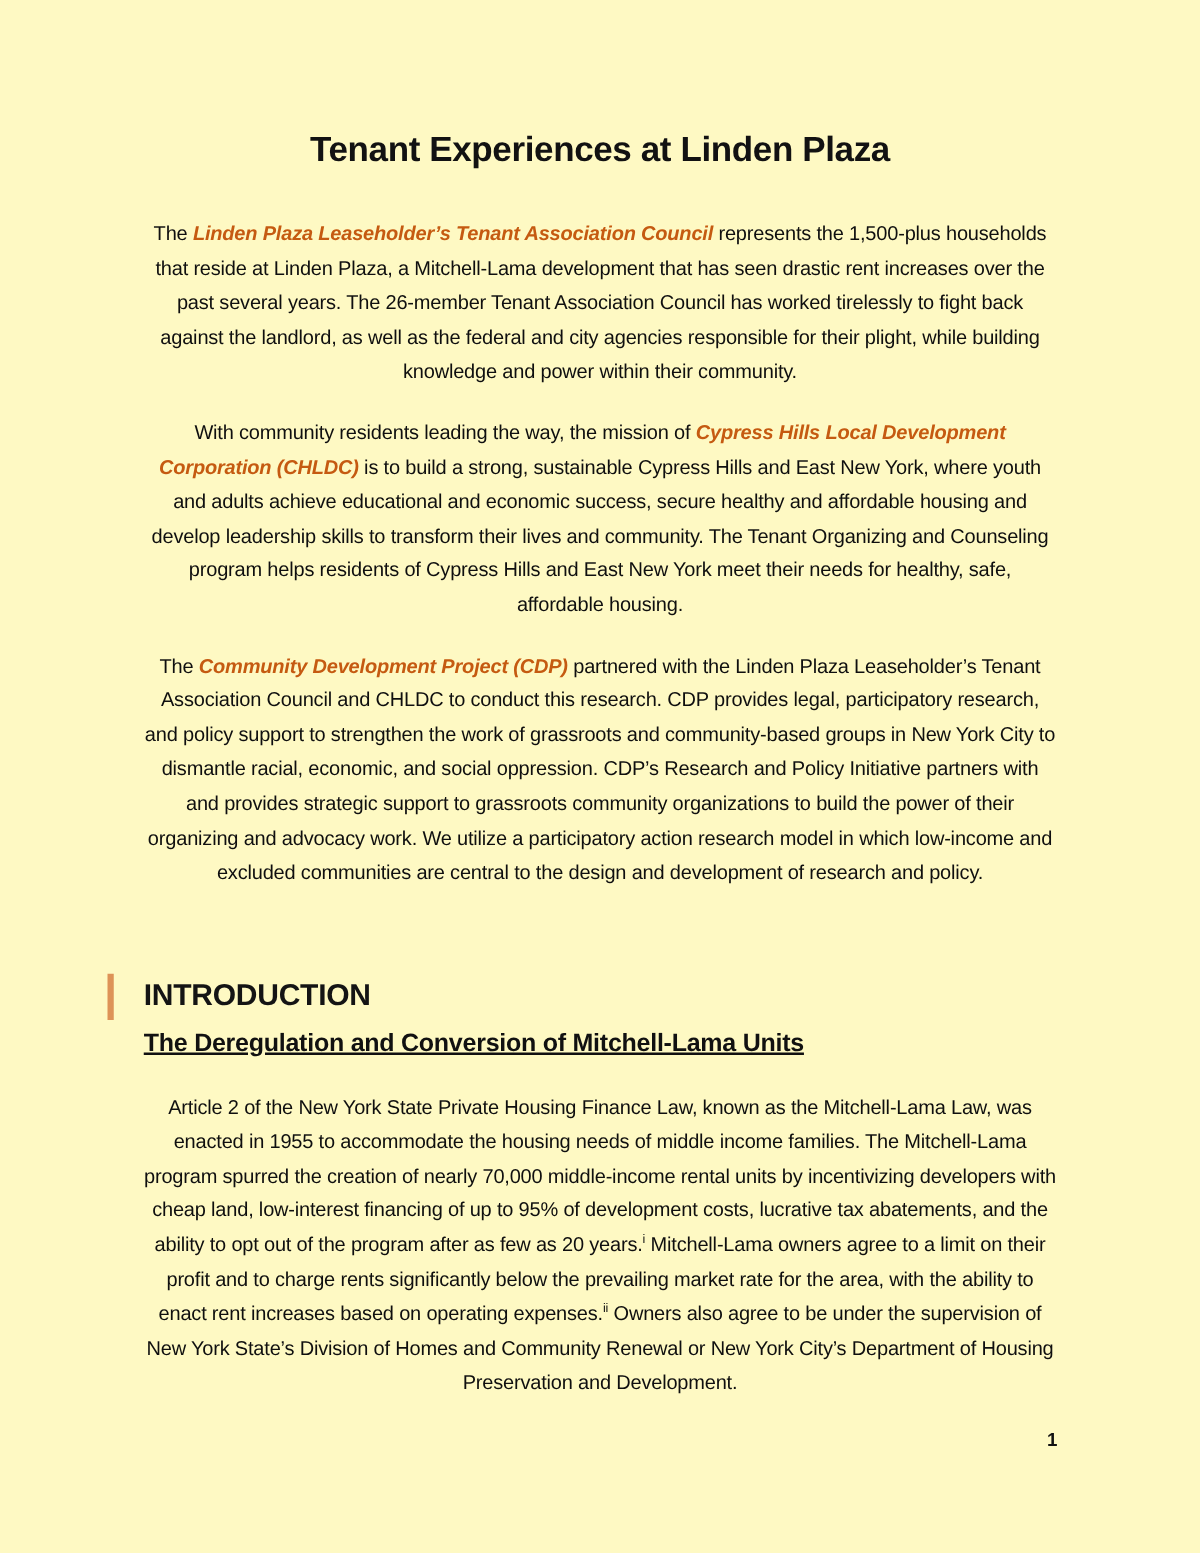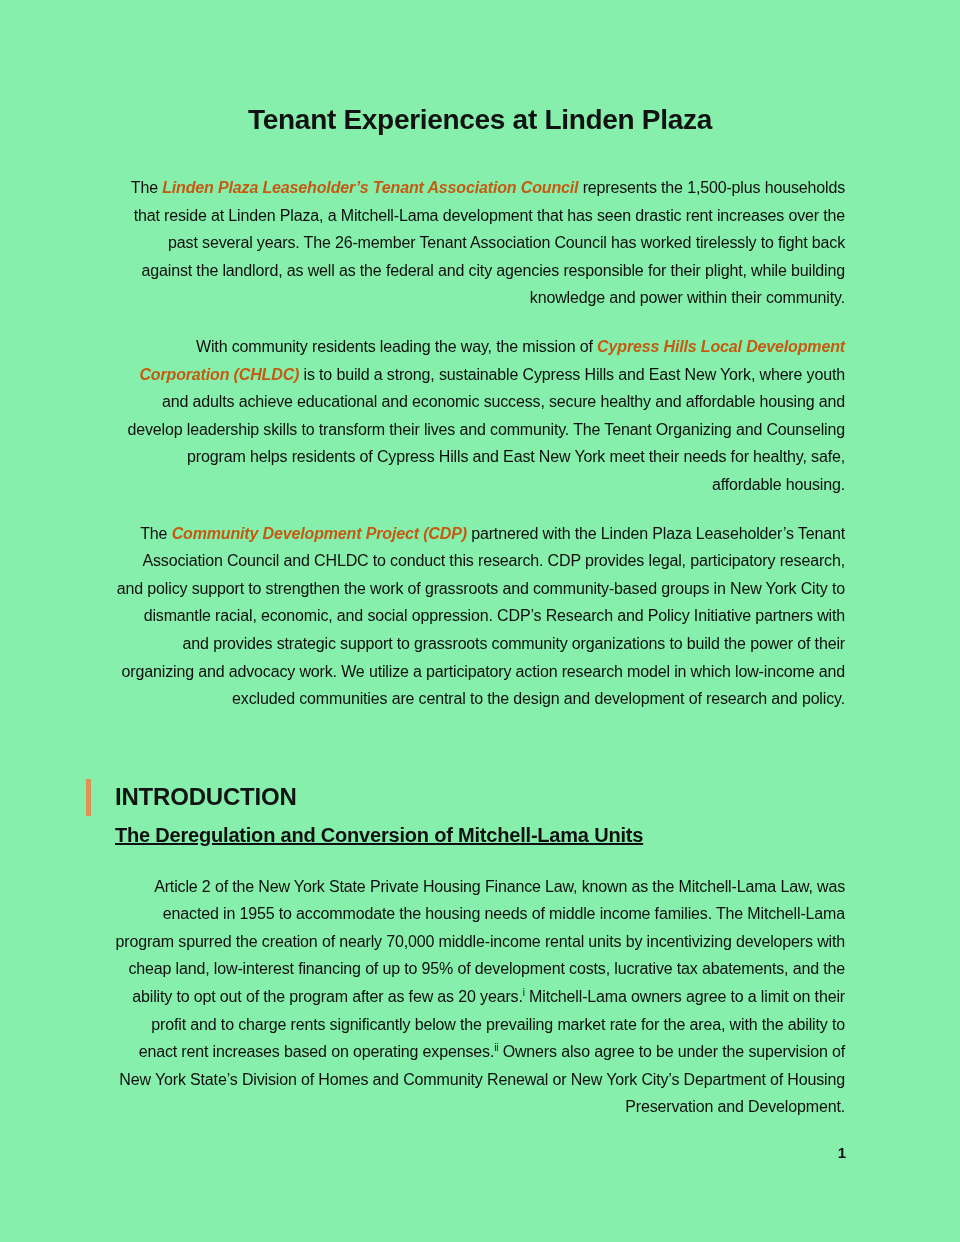--- a/index.html
+++ b/index.html
@@ -4,21 +4,21 @@
 <style>
   html, body {
     margin: 0;
     padding: 0;
     background: #ffffff;
   }
   .page {
     position: relative;
     width: 960px;
     height: 1242px;
-    background: #86efac;
+    background: #fef9c3;
     box-sizing: border-box;
     padding: 104px 115px 0 115px;
     font-family: "Liberation Sans", sans-serif;
     color: #111111;
     overflow: hidden;
   }
   .doc-title {
     margin: 0 0 30px 0;
     text-align: center;
     font-size: 28px;
@@ -55,21 +55,21 @@
     margin: 0 0 26px 0;
     color: #111111;
     letter-spacing: -0.2px;
   }
   .body-para {
     margin: 0 0 21px 0;
     font-size: 16px;
     line-height: 27.6px;
     letter-spacing: -0.15px;
     color: #0f0f0f;
-    text-align: right;
+    text-align: center;
   }
   .accent-run {
     color: #c55a11;
     font-weight: bold;
     font-style: italic;
   }
   .body-para sup {
     font-size: 10px;
     line-height: 0;
     vertical-align: super;

